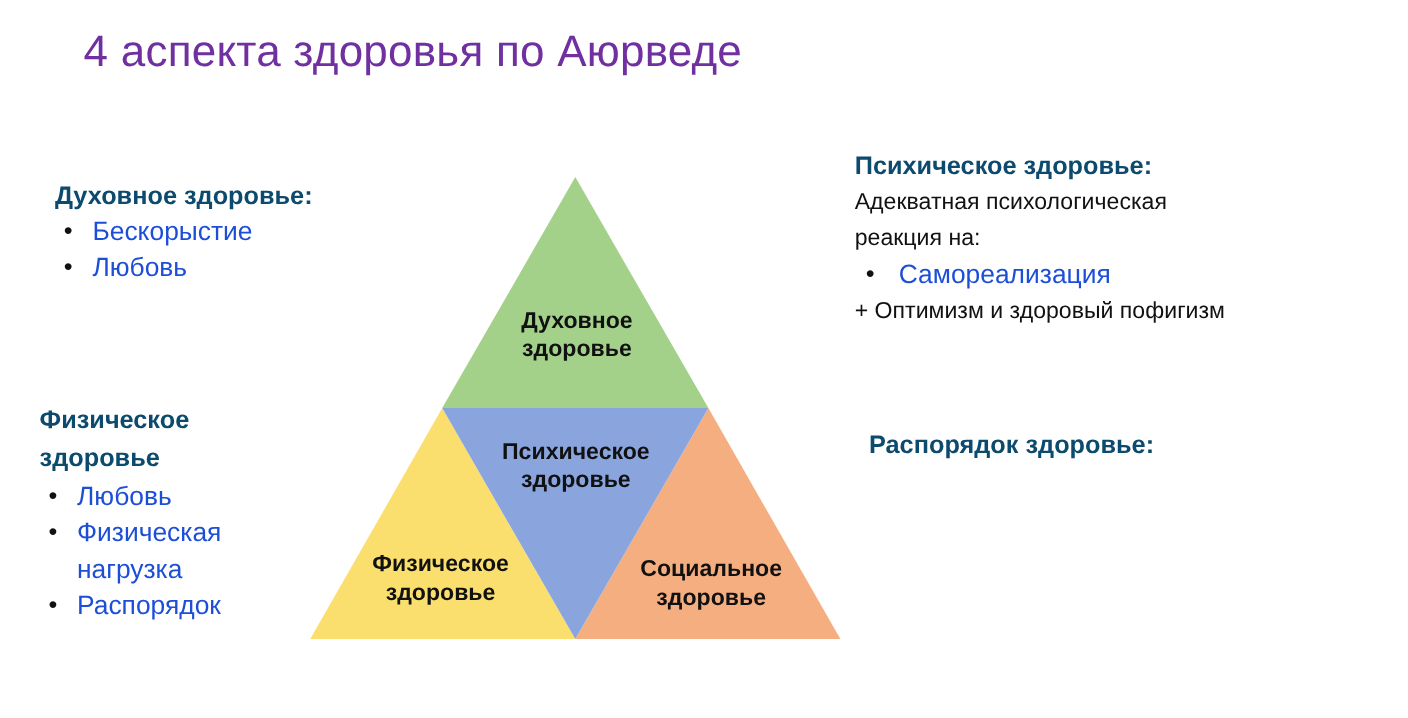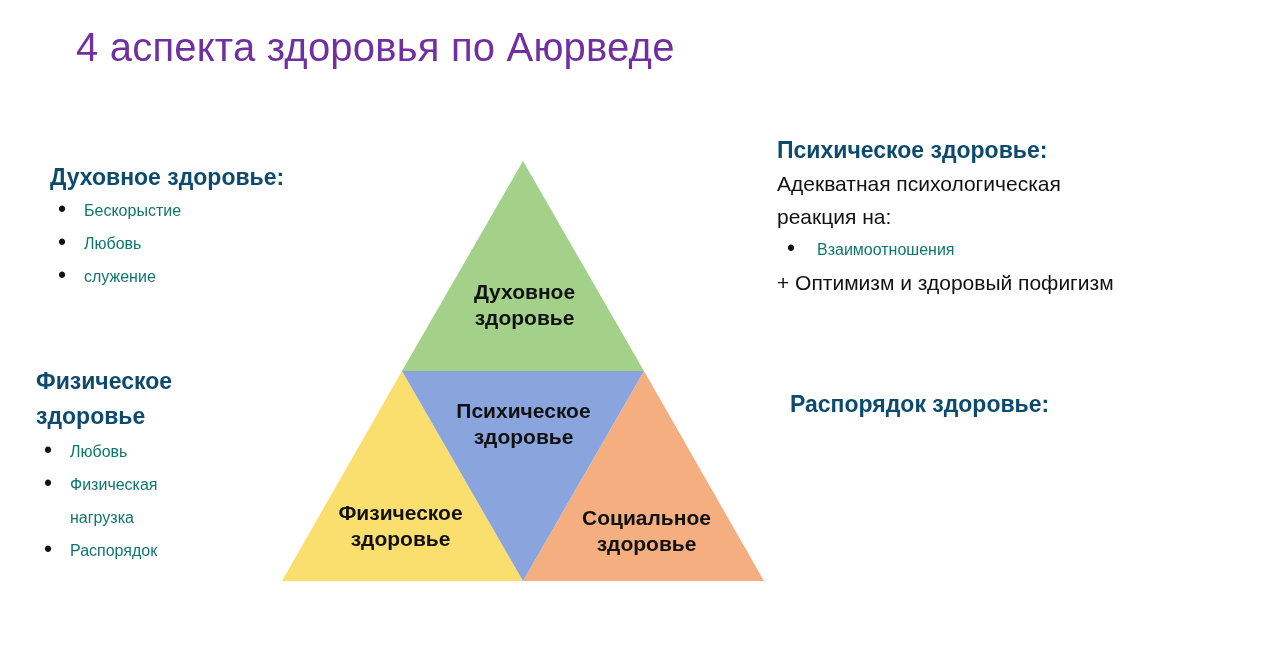--- a/index.html
+++ b/index.html
@@ -54,23 +54,23 @@
     margin: 0;
     white-space: nowrap;
   }
   ul.bullets {
     list-style: none;
     margin: 0;
     padding: 0;
   }
   ul.bullets > li {
     position: relative;
-    font-size: 16px;
+    font-size: 24px;
     line-height: 33px;
-    color: #0f766e;
+    color: #1d4ed8;
     padding-left: 34px;
     margin: 0;
     white-space: nowrap;
   }
   ul.bullets > li::before {
     content: "\2022";
     position: absolute;
     left: 8px;
     top: -1px;
     font-size: 23px;
@@ -126,21 +126,20 @@
 
 <div id="slide" style="background: rgb(255, 255, 255);">
 
   <div id="slide-title" style="color: rgb(112, 48, 160);">4 аспекта здоровья по Аюрведе</div>
 
   <div class="text-block" id="block-spiritual">
     <p class="block-heading">Духовное здоровье:</p>
     <ul class="bullets">
       <li>Бескорыстие</li>
       <li>Любовь</li>
-      <li>служение</li>
     </ul>
   </div>
 
   <div class="text-block" id="block-physical">
     <p class="block-heading tight">Физическое</p>
     <p class="block-heading tight">здоровье</p>
     <ul class="bullets">
       <li>Любовь</li>
       <li>
         <span>Физическая</span>
@@ -178,21 +177,21 @@
       <div>Социальное</div>
       <div>здоровье</div>
     </div>
   </div>
 
   <div class="text-block" id="block-mental">
     <p class="block-heading">Психическое здоровье:</p>
     <p class="block-line">Адекватная психологическая</p>
     <p class="block-line">реакция на:</p>
     <ul class="bullets wide">
-      <li>Взаимоотношения</li>
+      <li>Самореализация</li>
     </ul>
     <p class="block-line">+ Оптимизм и здоровый пофигизм</p>
   </div>
 
   <div class="text-block" id="block-social">
     <p class="block-heading">Распорядок здоровье:</p>
   </div>
 
 </div>
 

